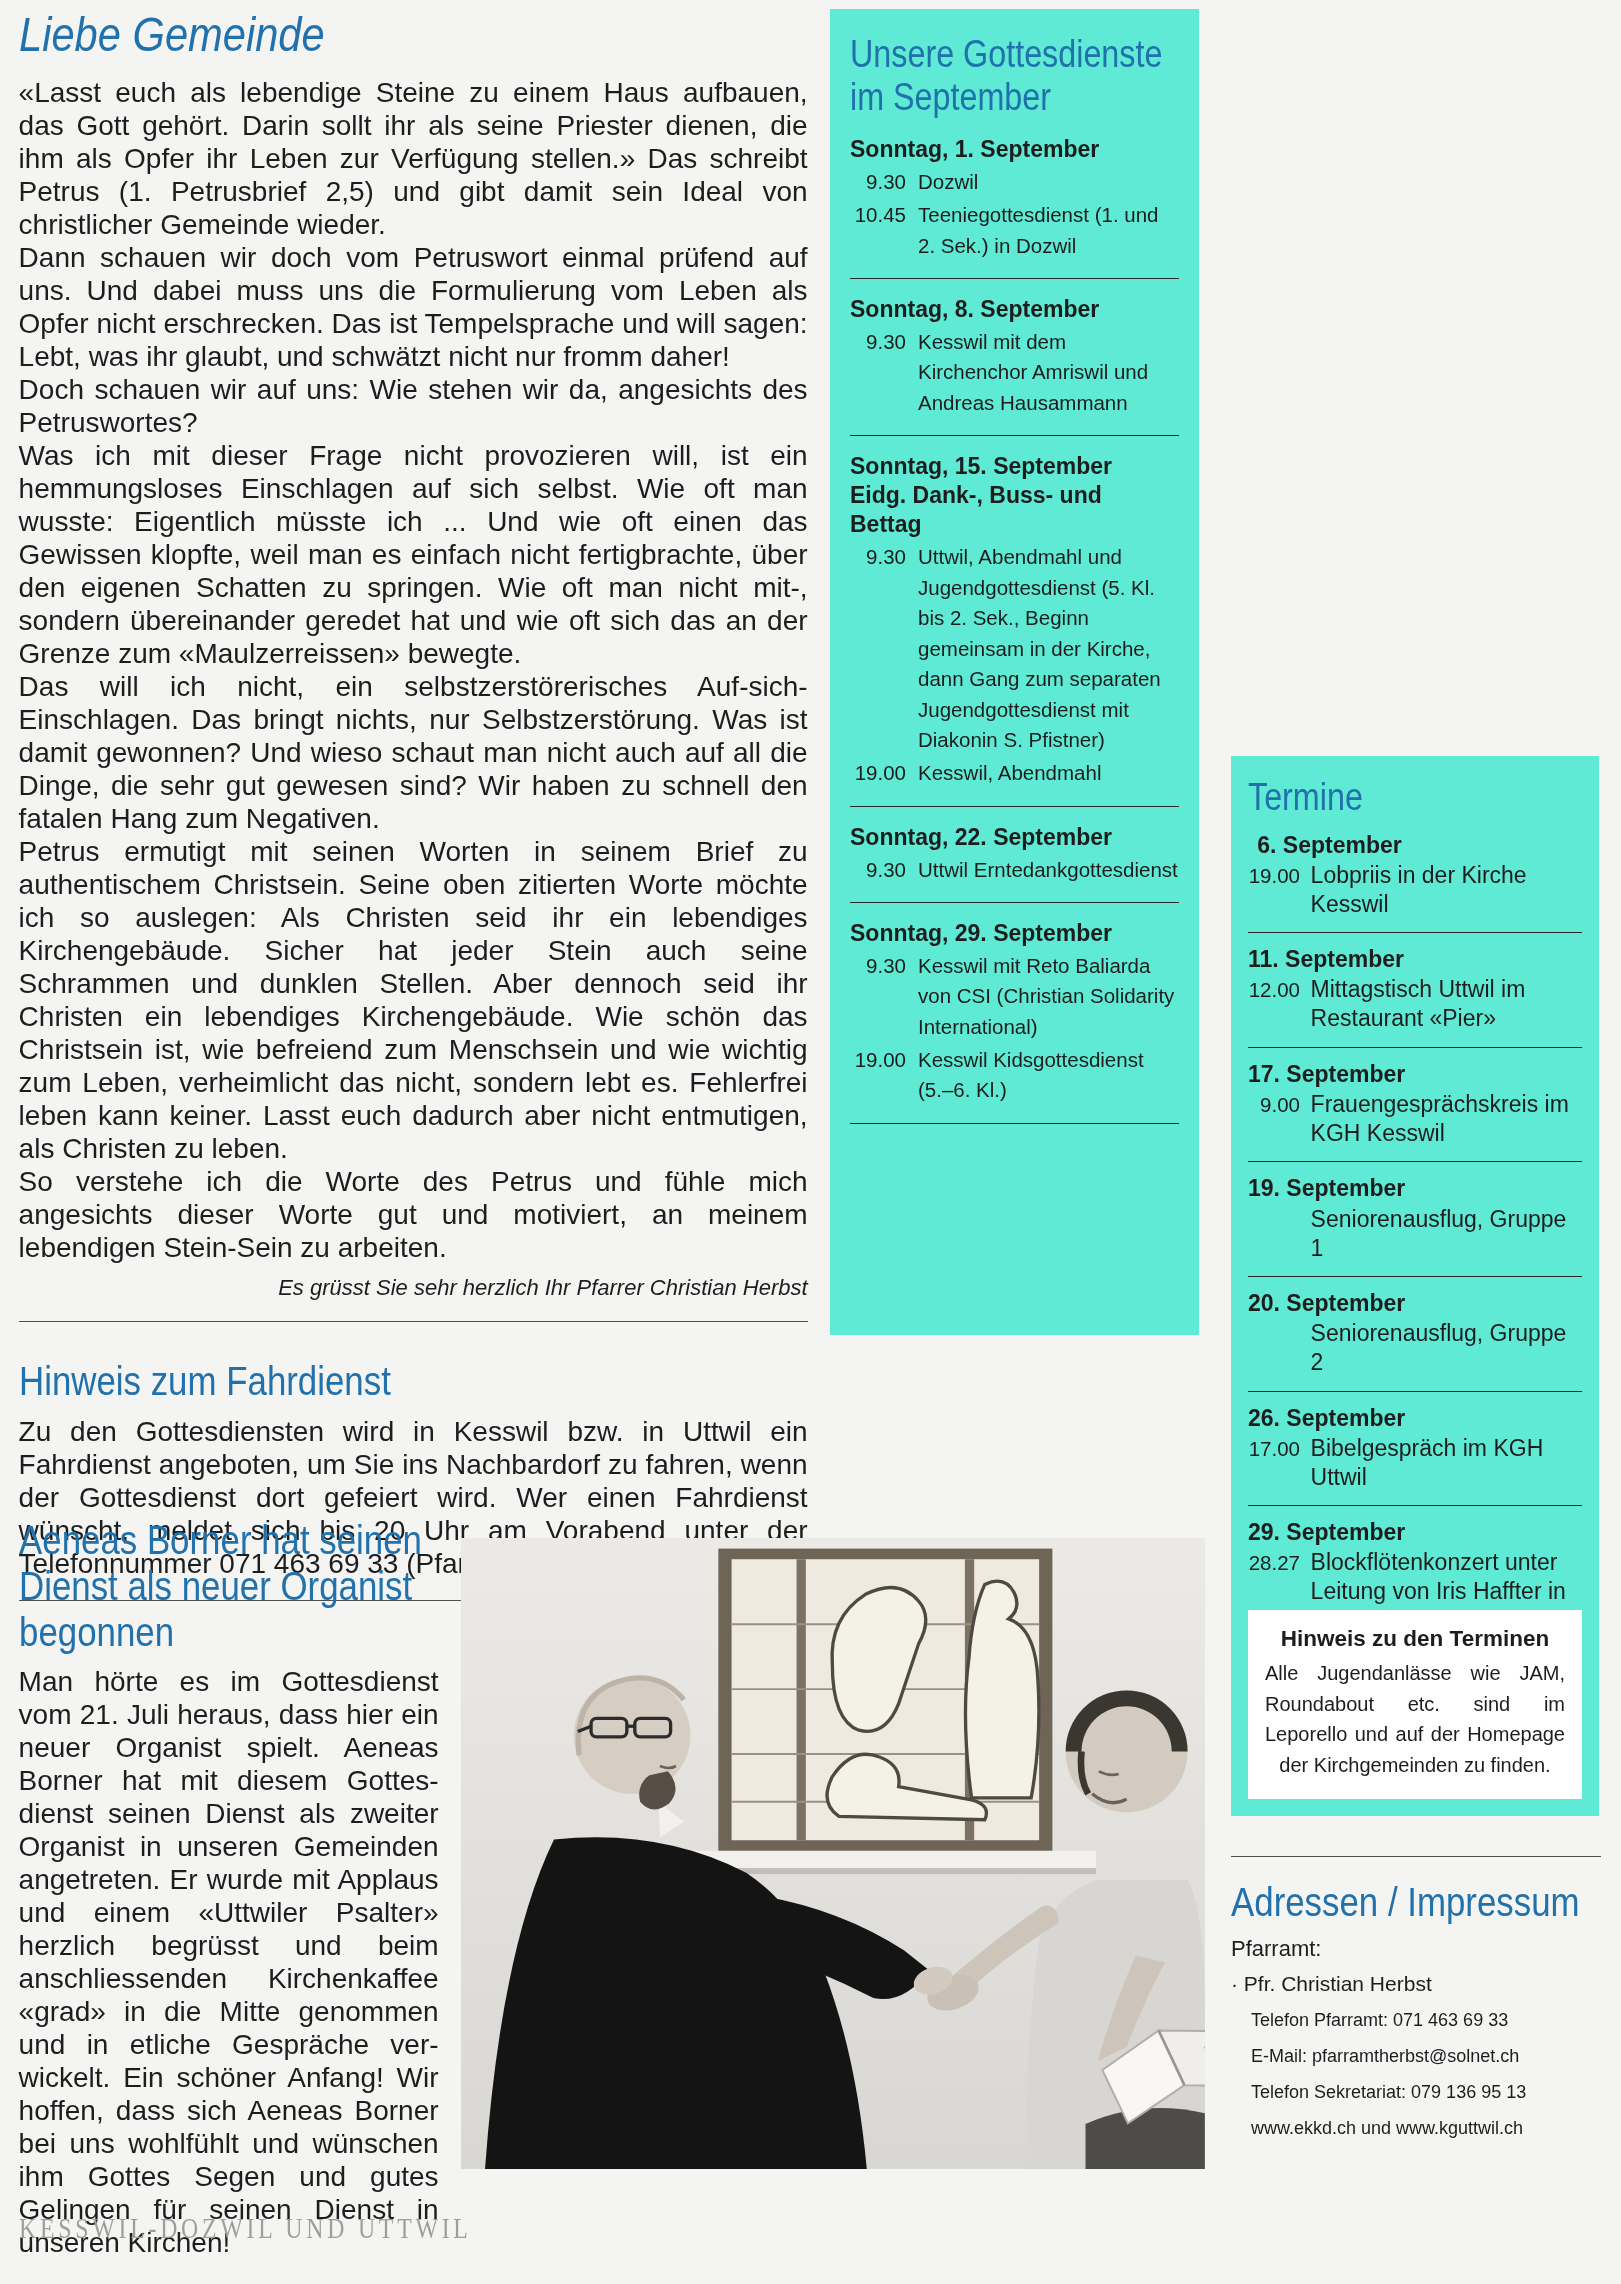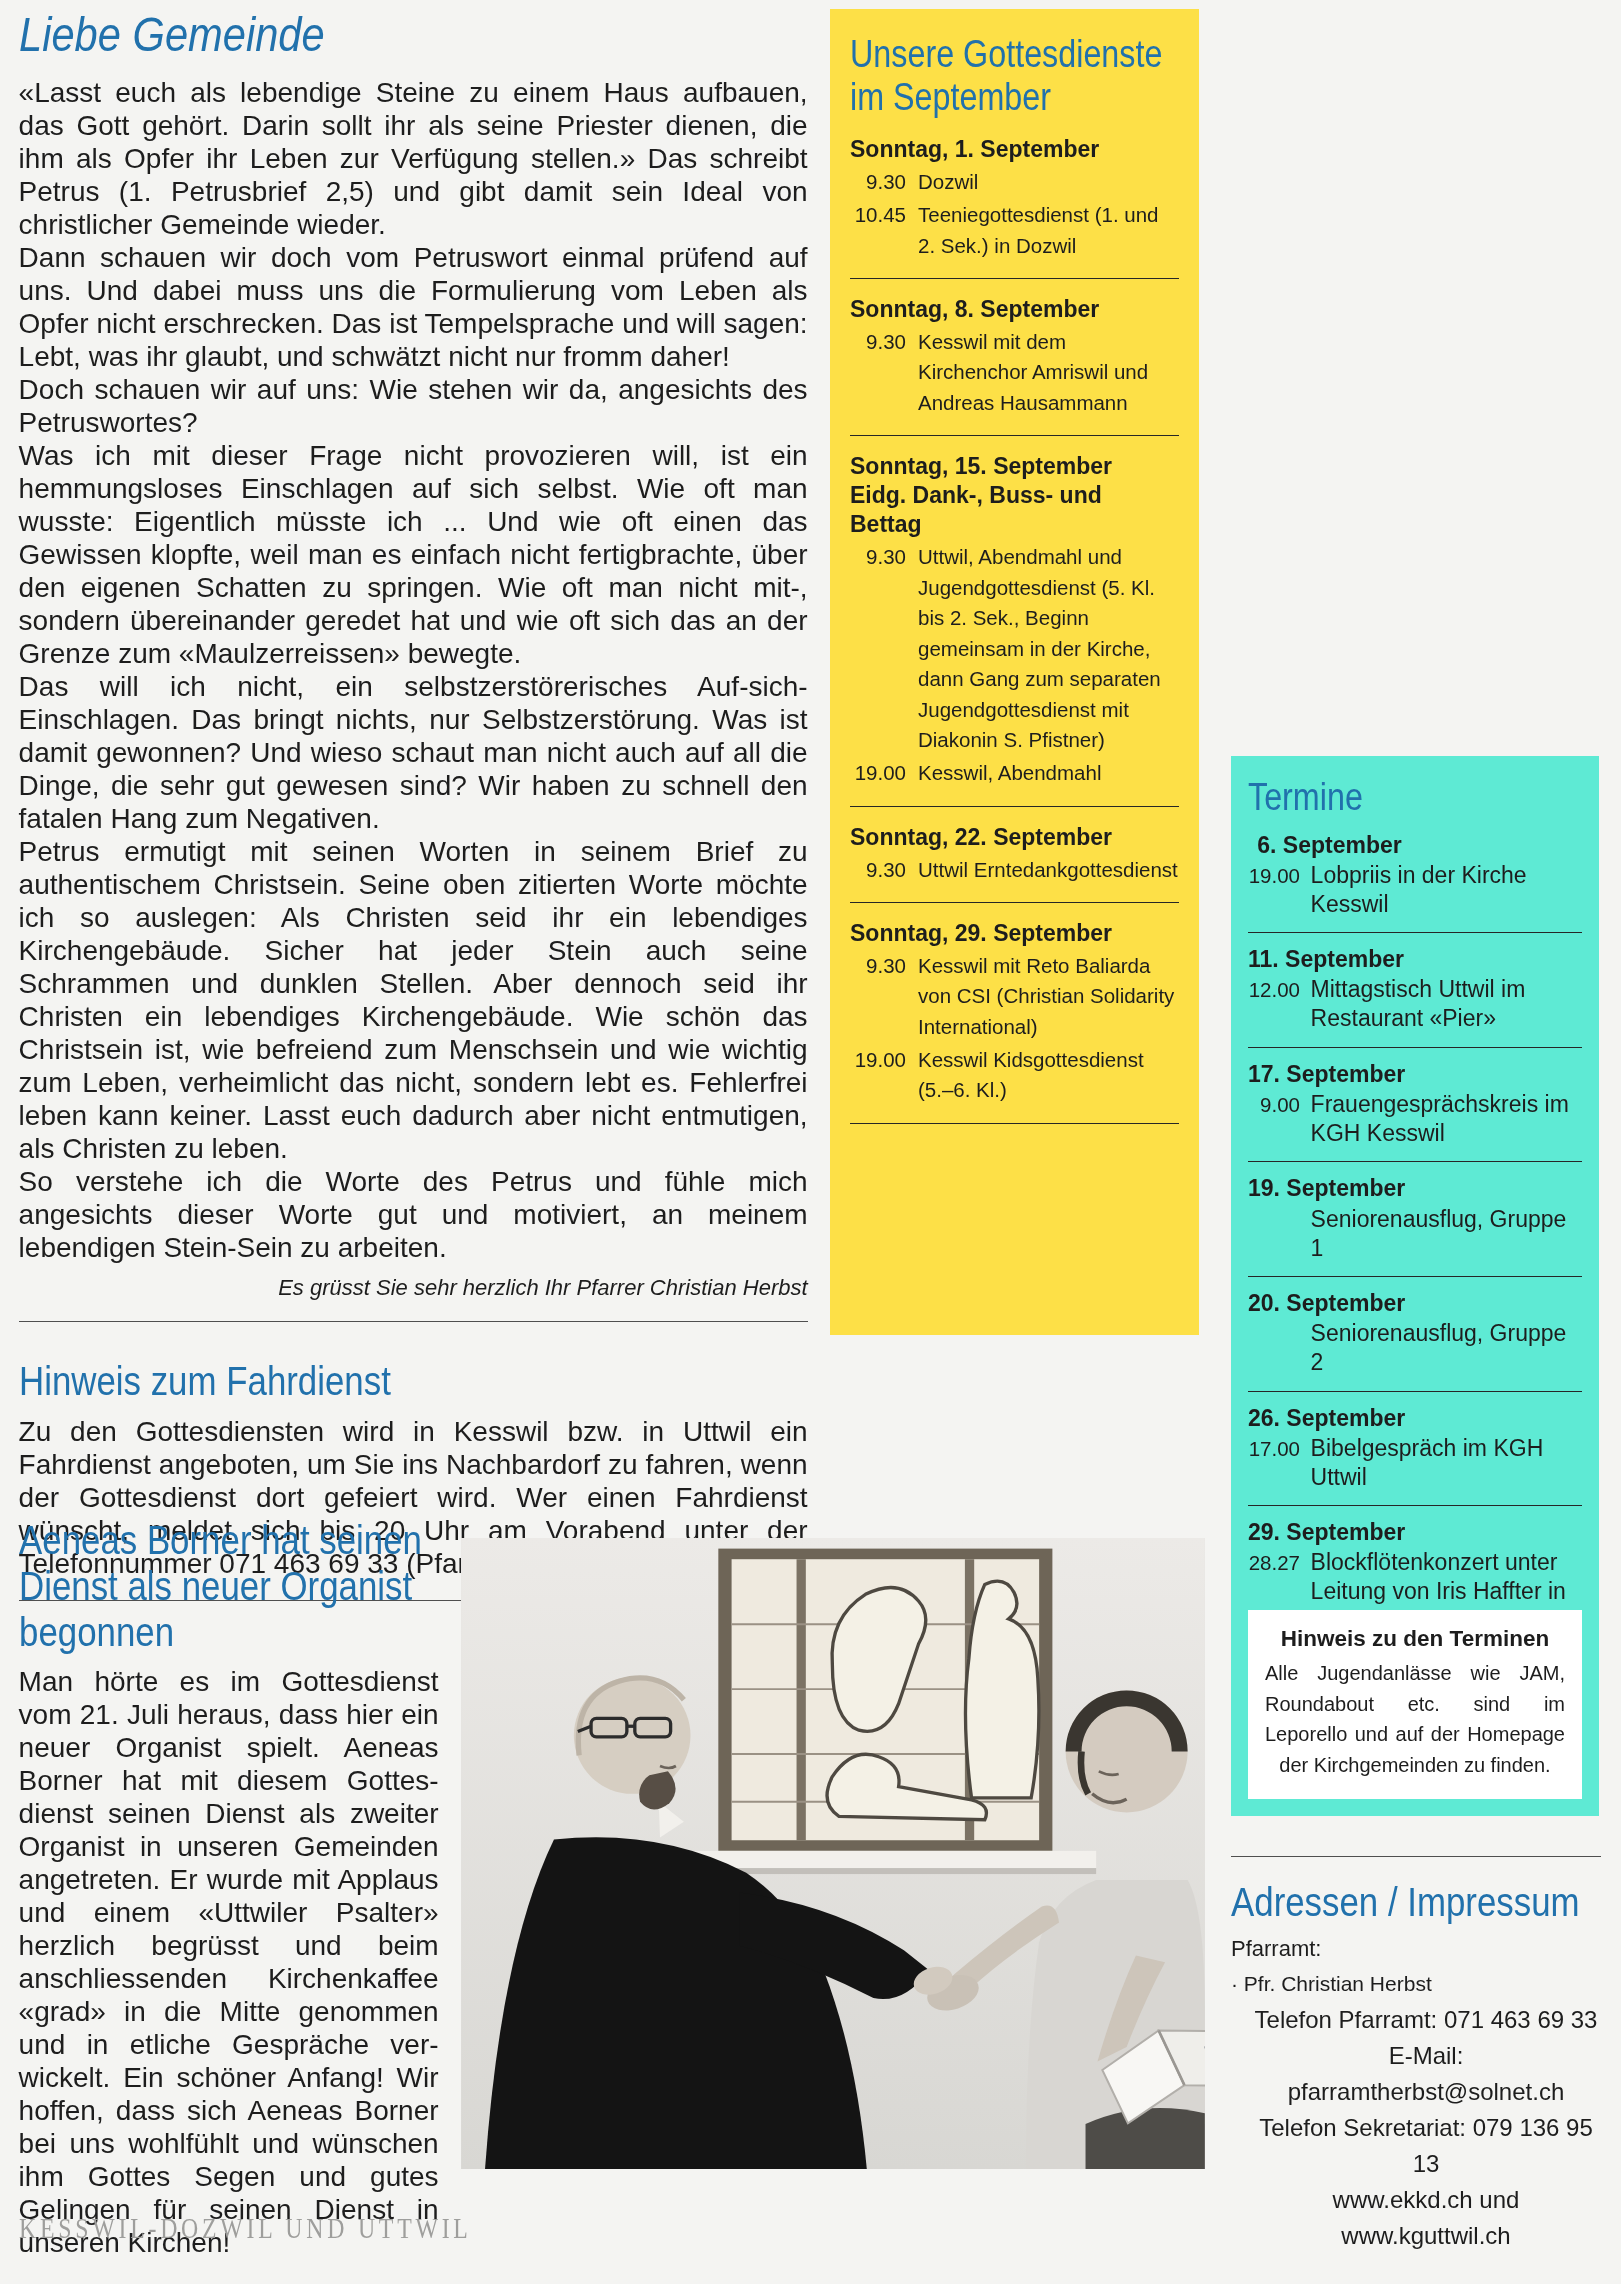--- a/index.html
+++ b/index.html
@@ -22,21 +22,21 @@
   .sec-title{margin-top:37px;}
   .sec-body{margin-top:10.6px;}
   
   .organist{position:absolute;left:18.6px;top:1518px;width:420px;}
   .organist .body-text{margin-top:9.3px;}
   
   .photo{position:absolute;left:461px;top:1538px;width:744px;height:631px;
          overflow:hidden;background:#e4e3e0;}
   
   .services{position:absolute;left:830px;top:9.3px;width:369px;height:1326px;
-            background:#fde047;box-sizing:border-box;padding:24px 20px 0 20px;}
+            background:#5eead4;box-sizing:border-box;padding:24px 20px 0 20px;}
   .svc-title{margin-bottom:17px;}
   .svc-date{font-weight:700;font-size:23px;line-height:29px;}
   .svc-date2:empty{display:none;}
   .svc-entry{display:flex;margin-top:2.7px;}
   .svc-time{flex:none;width:56px;text-align:right;font-size:20.5px;line-height:30.5px;}
   .svc-text{flex:1;margin-left:12px;font-size:20.5px;line-height:30.5px;}
   .box-rule{border:0;border-top:1.3px solid #262626;margin:17px 0 16px 0;}
   .svc-note{font-style:italic;font-size:20.5px;line-height:32px;margin-top:4px;}
   
   .termine{position:absolute;left:1231px;top:756px;width:368px;height:1060px;
@@ -50,21 +50,21 @@
   .ter-rule{border:0;border-top:1.3px solid #262626;margin:13.3px 0 12px 0;}
   .hinweis-box{position:absolute;left:17px;right:17px;bottom:17px;background:#ffffff;
                padding:16px 17px 18.6px 17px;box-sizing:border-box;}
   .hinweis-title{font-weight:700;font-size:22.5px;text-align:center;margin:0 0 6.6px 0;}
   .hinweis-body{font-size:20px;line-height:30.5px;text-align:justify;text-align-last:center;margin:0;}
   
   .impressum{position:absolute;left:1231px;top:1856px;width:370px;}
   .imp-rule{border:0;border-top:1.3px solid #4f4f4f;margin:0 0 22.5px 0;}
   .imp-label{font-size:22px;line-height:34px;margin:6.6px 0 0 0;}
   .imp-name{font-size:21px;line-height:36px;margin:0;}
-  .imp-line{font-size:24px;line-height:36px;margin:0 0 0 20px;text-align:center;}
+  .imp-line{font-size:18px;line-height:36px;margin:0 0 0 20px;}
   
   .footer{position:absolute;left:18.6px;top:2212px;font-family:"Liberation Serif",serif;
           font-size:29px;color:#9e9e9c;letter-spacing:4.6px;transform:scaleX(.82);
           transform-origin:0 50%;white-space:nowrap;}
 </style>
 </head>
 <body>
 
 <div class="page">
 

